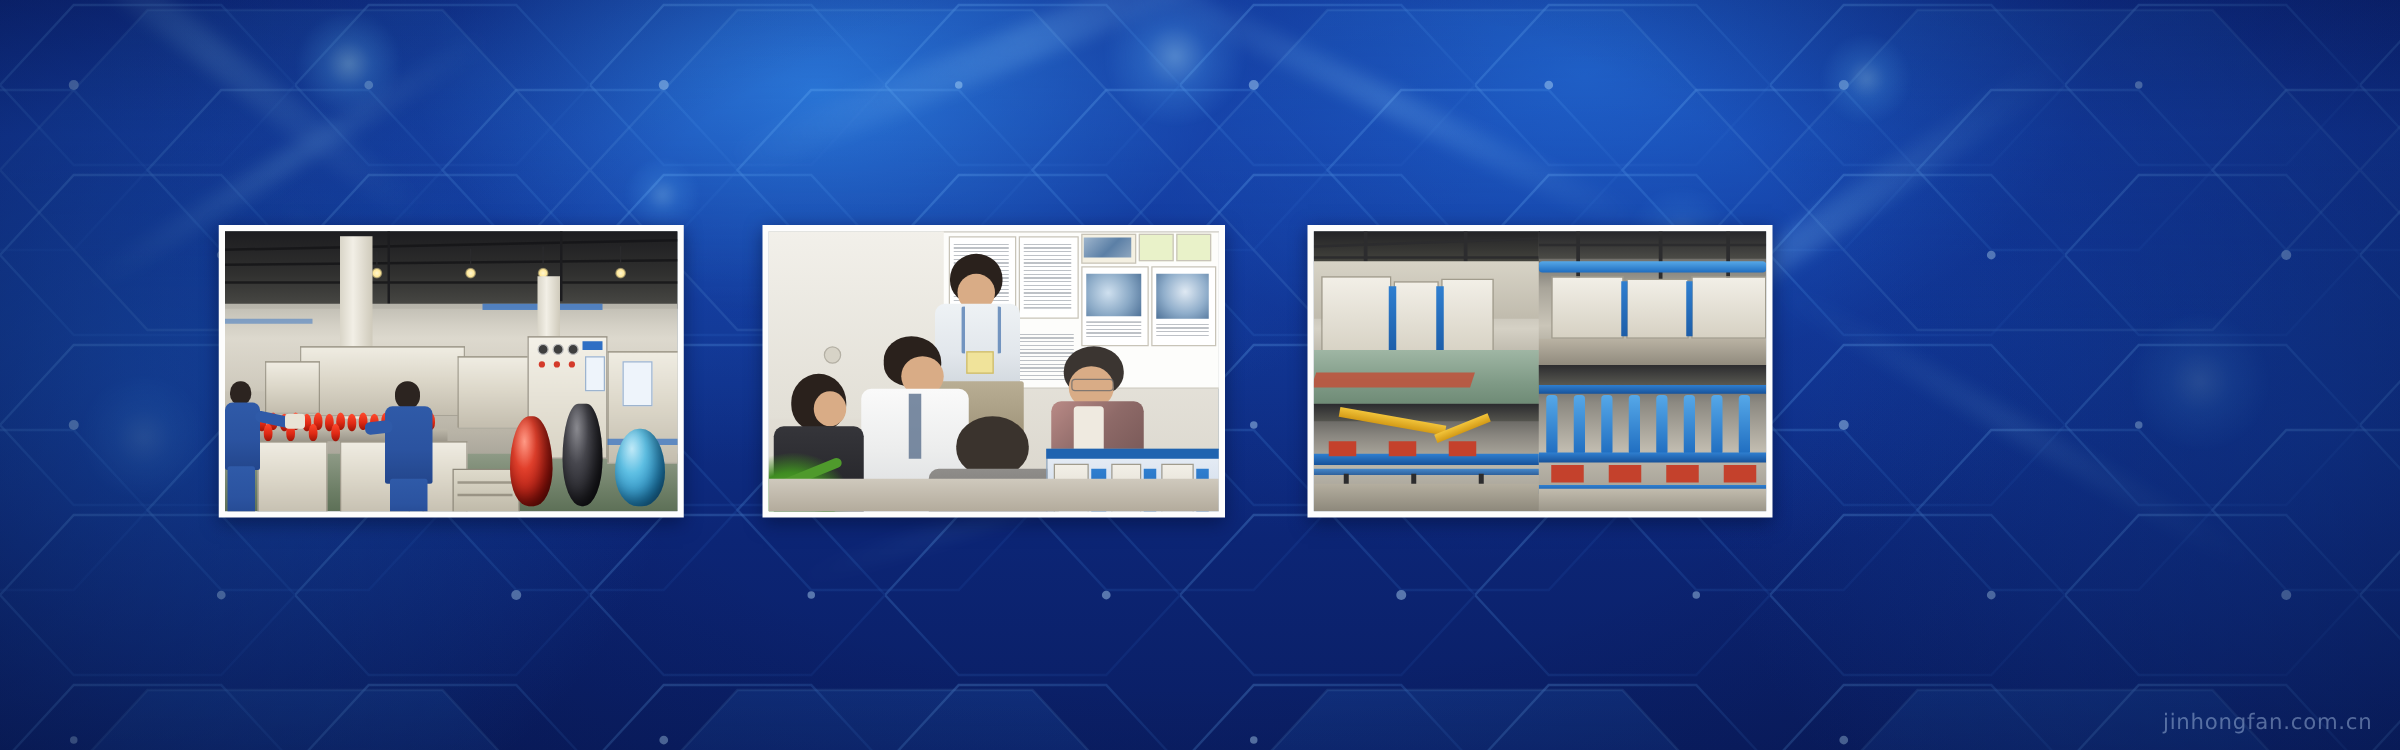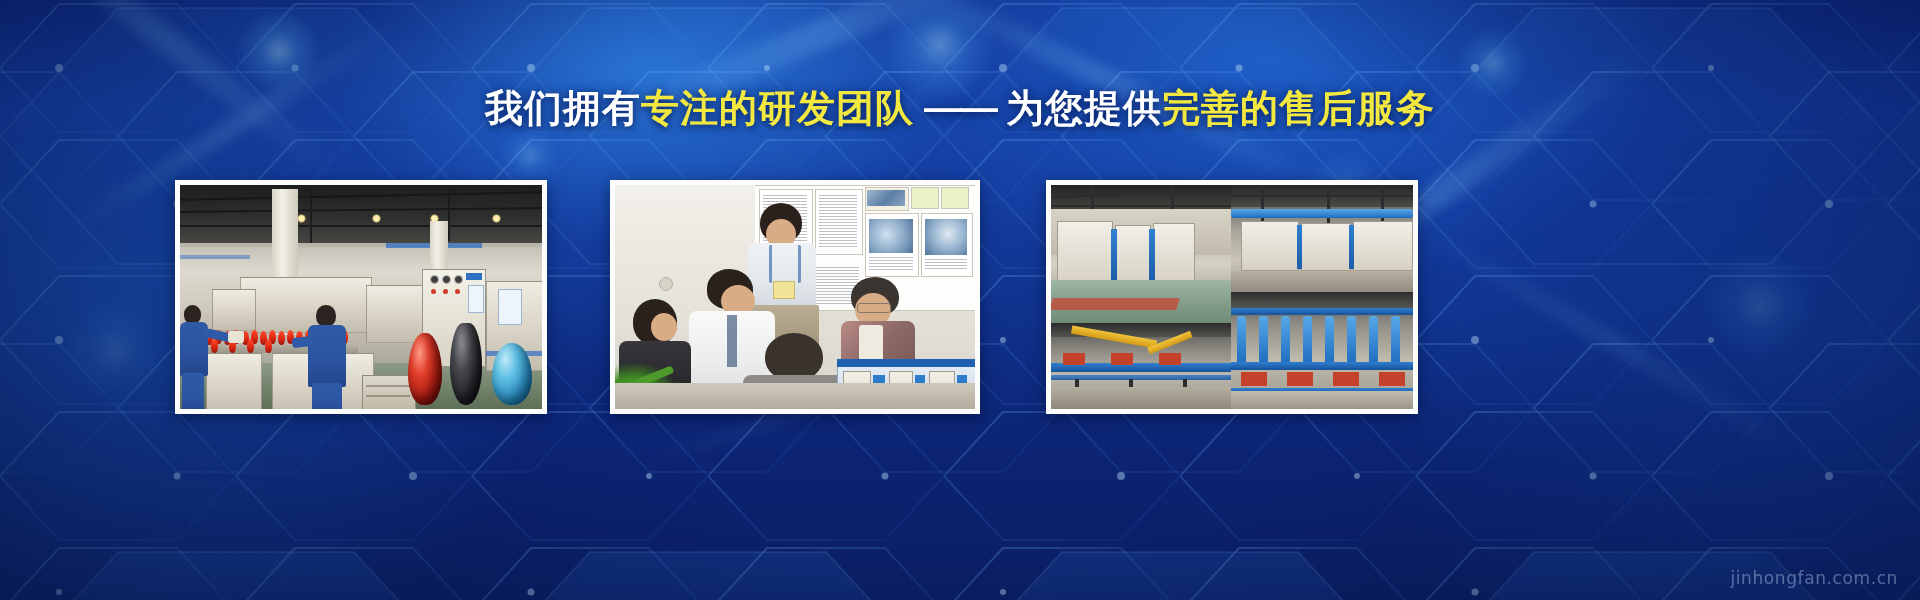--- a/index.html
+++ b/index.html
@@ -242,23 +242,20 @@
     <div class="glow" style="left:880px;top:-10px;width:120px;height:110px;opacity:.8;"></div>
     <div class="glow" style="left:1456px;top:26px;width:74px;height:74px;opacity:.7;"></div>
     <div class="glow" style="left:498px;top:126px;width:64px;height:60px;opacity:.55;"></div>
     <div class="glow" style="left:1300px;top:150px;width:90px;height:80px;opacity:.45;"></div>
     <div class="glow" style="left:60px;top:300px;width:110px;height:100px;opacity:.35;"></div>
     <div class="glow" style="left:1700px;top:250px;width:120px;height:110px;opacity:.4;"></div>
   </div>
 
   <div class="vignette"></div>
 
-  <div class="title-wrap">
-    <div class="title"><span>我们拥有</span><span class="hl">专注的研发团队</span><span class="dash">——</span><span>为您提供</span><span class="hl">完善的售后服务</span></div>
-  </div>
 
   <div class="panels">
 
     <div class="panel" id="panel1" title="工厂生产线 — 身穿蓝色工服的工人在红色工件流水线旁作业">
       <div class="inner">
         <div class="f1">
           <div class="f1-roof"></div>
           <div class="f1-truss" style="left:0;top:10px;width:100%;transform:rotate(-1.2deg);"></div>
           <div class="f1-truss" style="left:0;top:24px;width:100%;transform:rotate(-.6deg);"></div>
           <div class="f1-truss" style="left:0;top:40px;width:100%;"></div>

